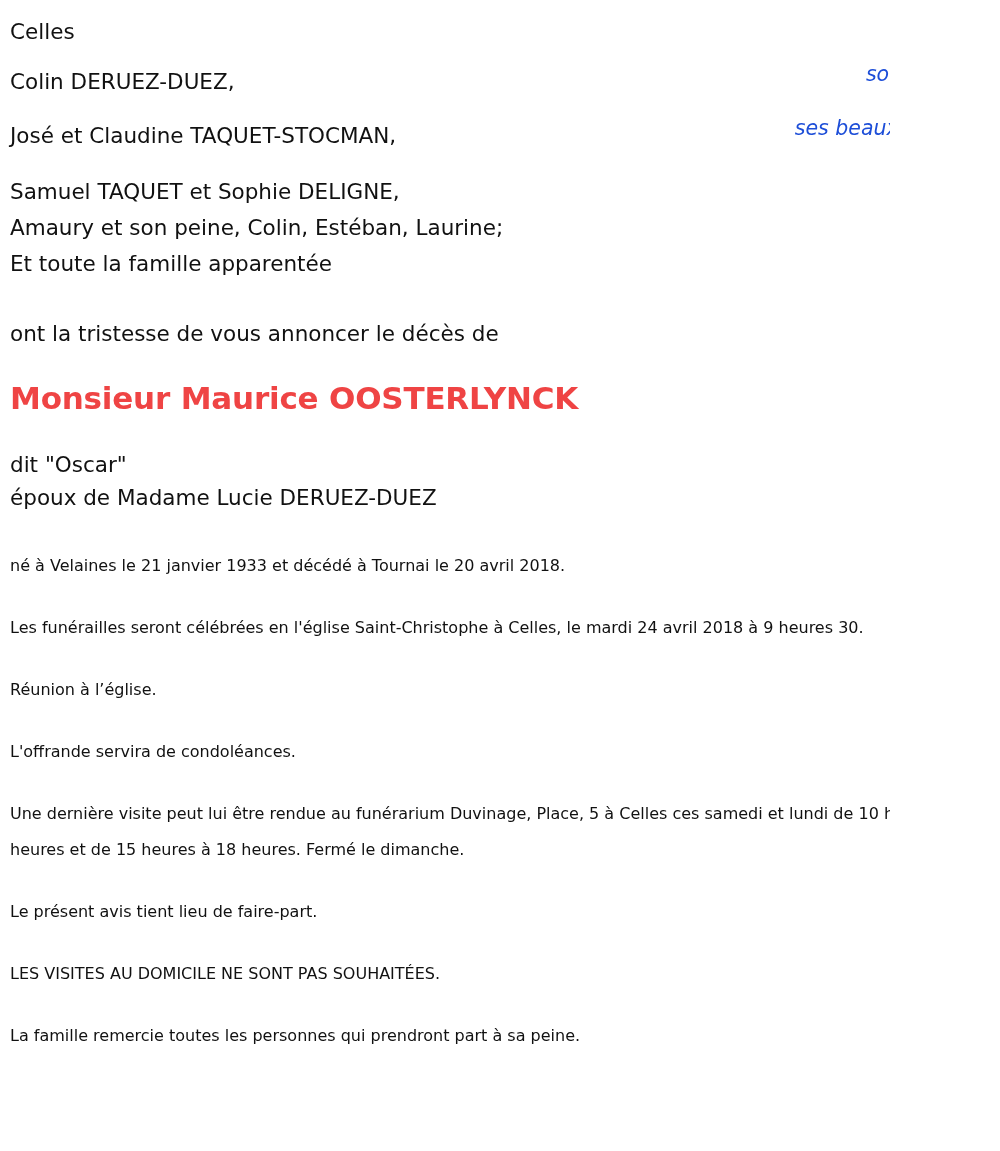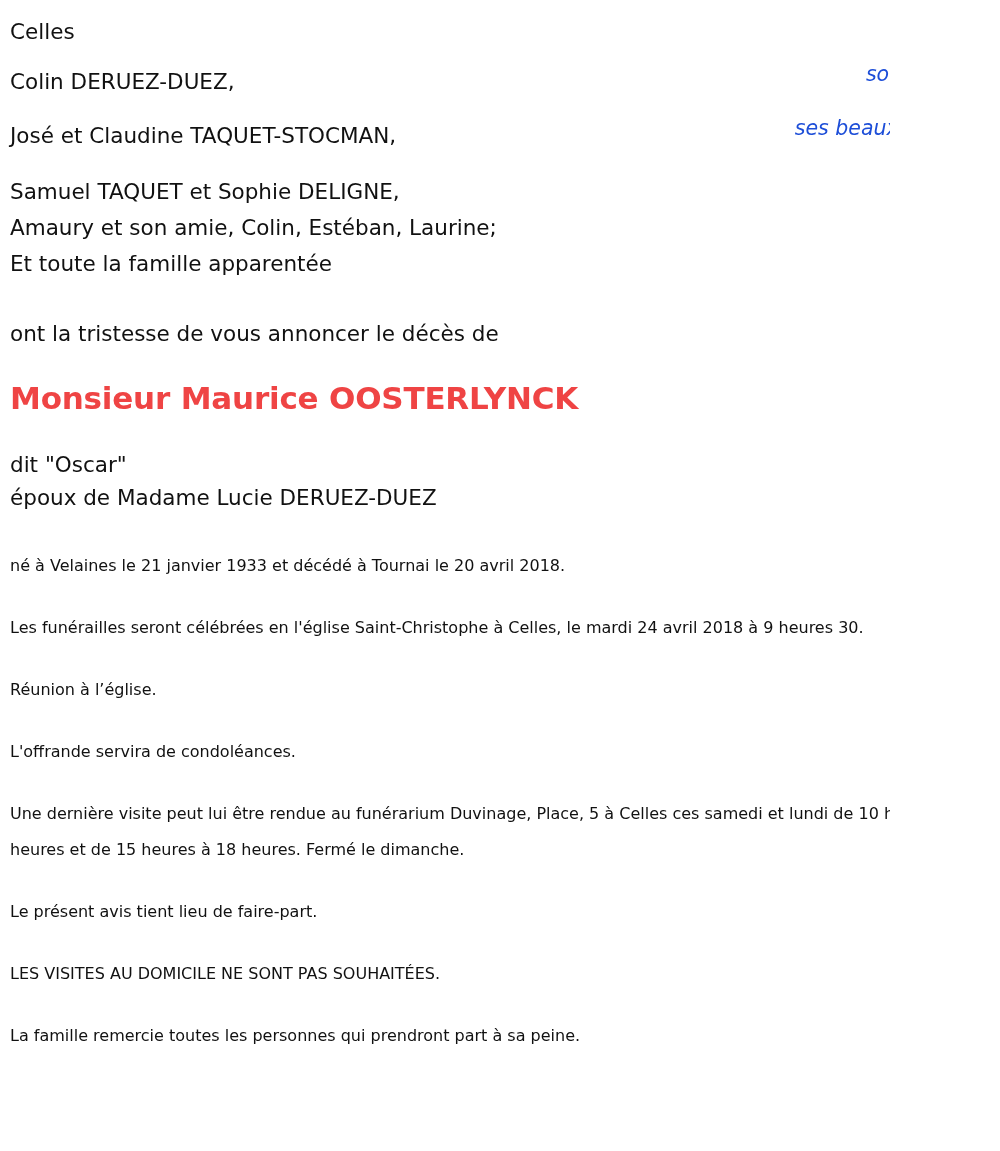--- a/index.html
+++ b/index.html
@@ -118,21 +118,21 @@
           <div class="name-line">José et Claudine TAQUET-STOCMAN,</div>
         </div>
         <div class="relation">ses beaux-enfants;</div>
       </div>
 
       <div class="sp-20"></div>
 
       <div class="fam-row">
         <div class="names">
           <div class="name-line">Samuel TAQUET et Sophie DELIGNE,</div>
-          <div class="name-line">Amaury et son amie, Colin, Estéban, Laurine;</div>
+          <div class="name-line">Amaury et son peine, Colin, Estéban, Laurine;</div>
           <div class="name-line">Et toute la famille apparentée</div>
         </div>
       </div>
     </div>
 
     <div class="sp-34"></div>
 
     <div class="lead">ont la tristesse de vous annoncer le décès de</div>
 
     <div class="sp-26"></div>

